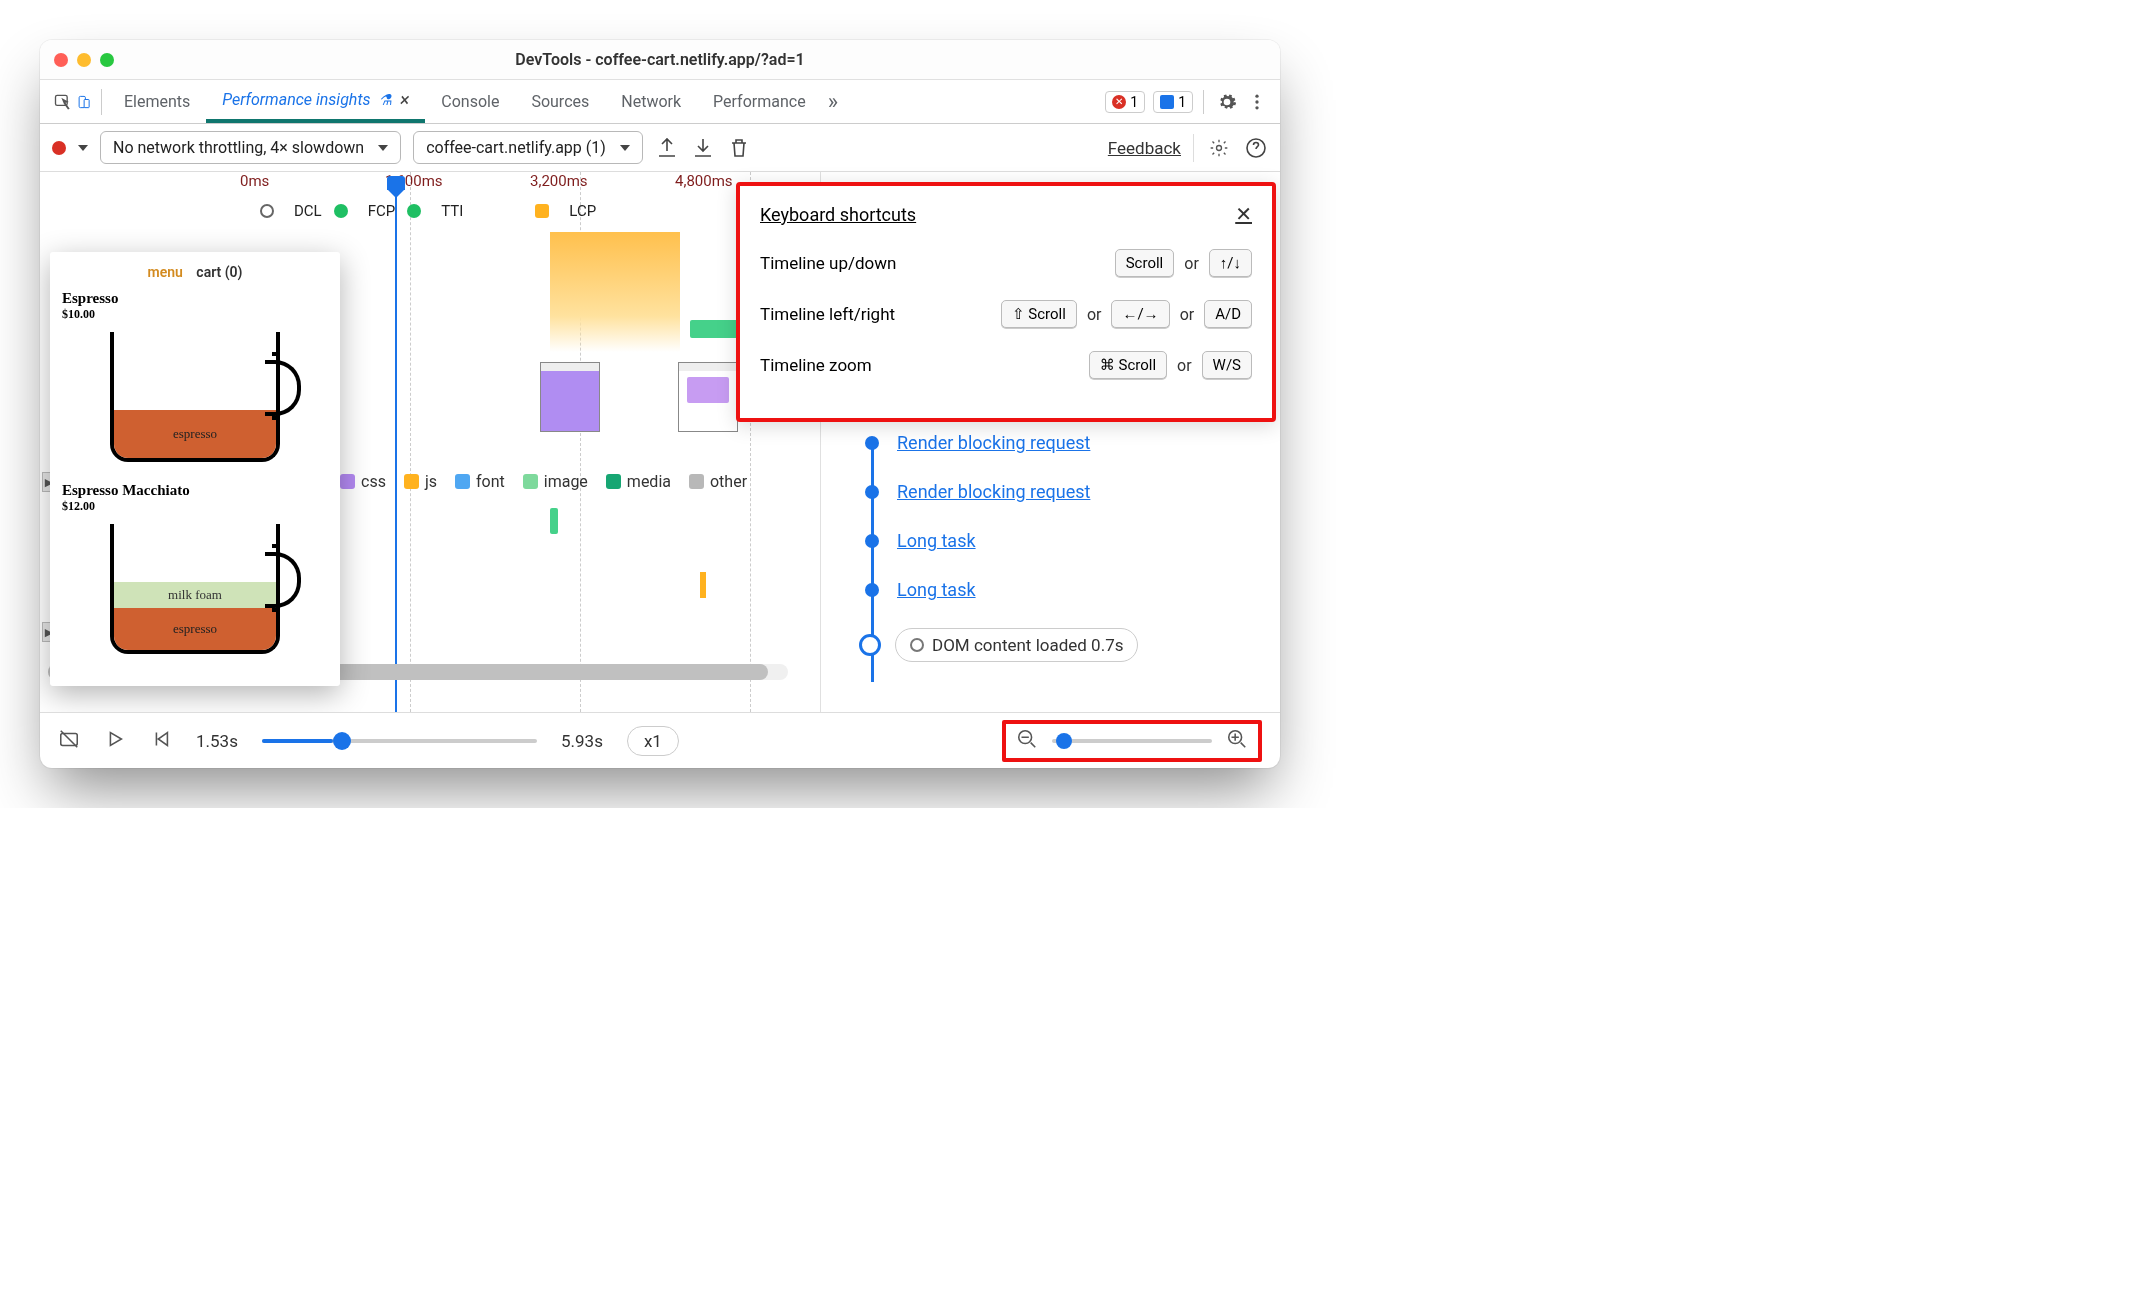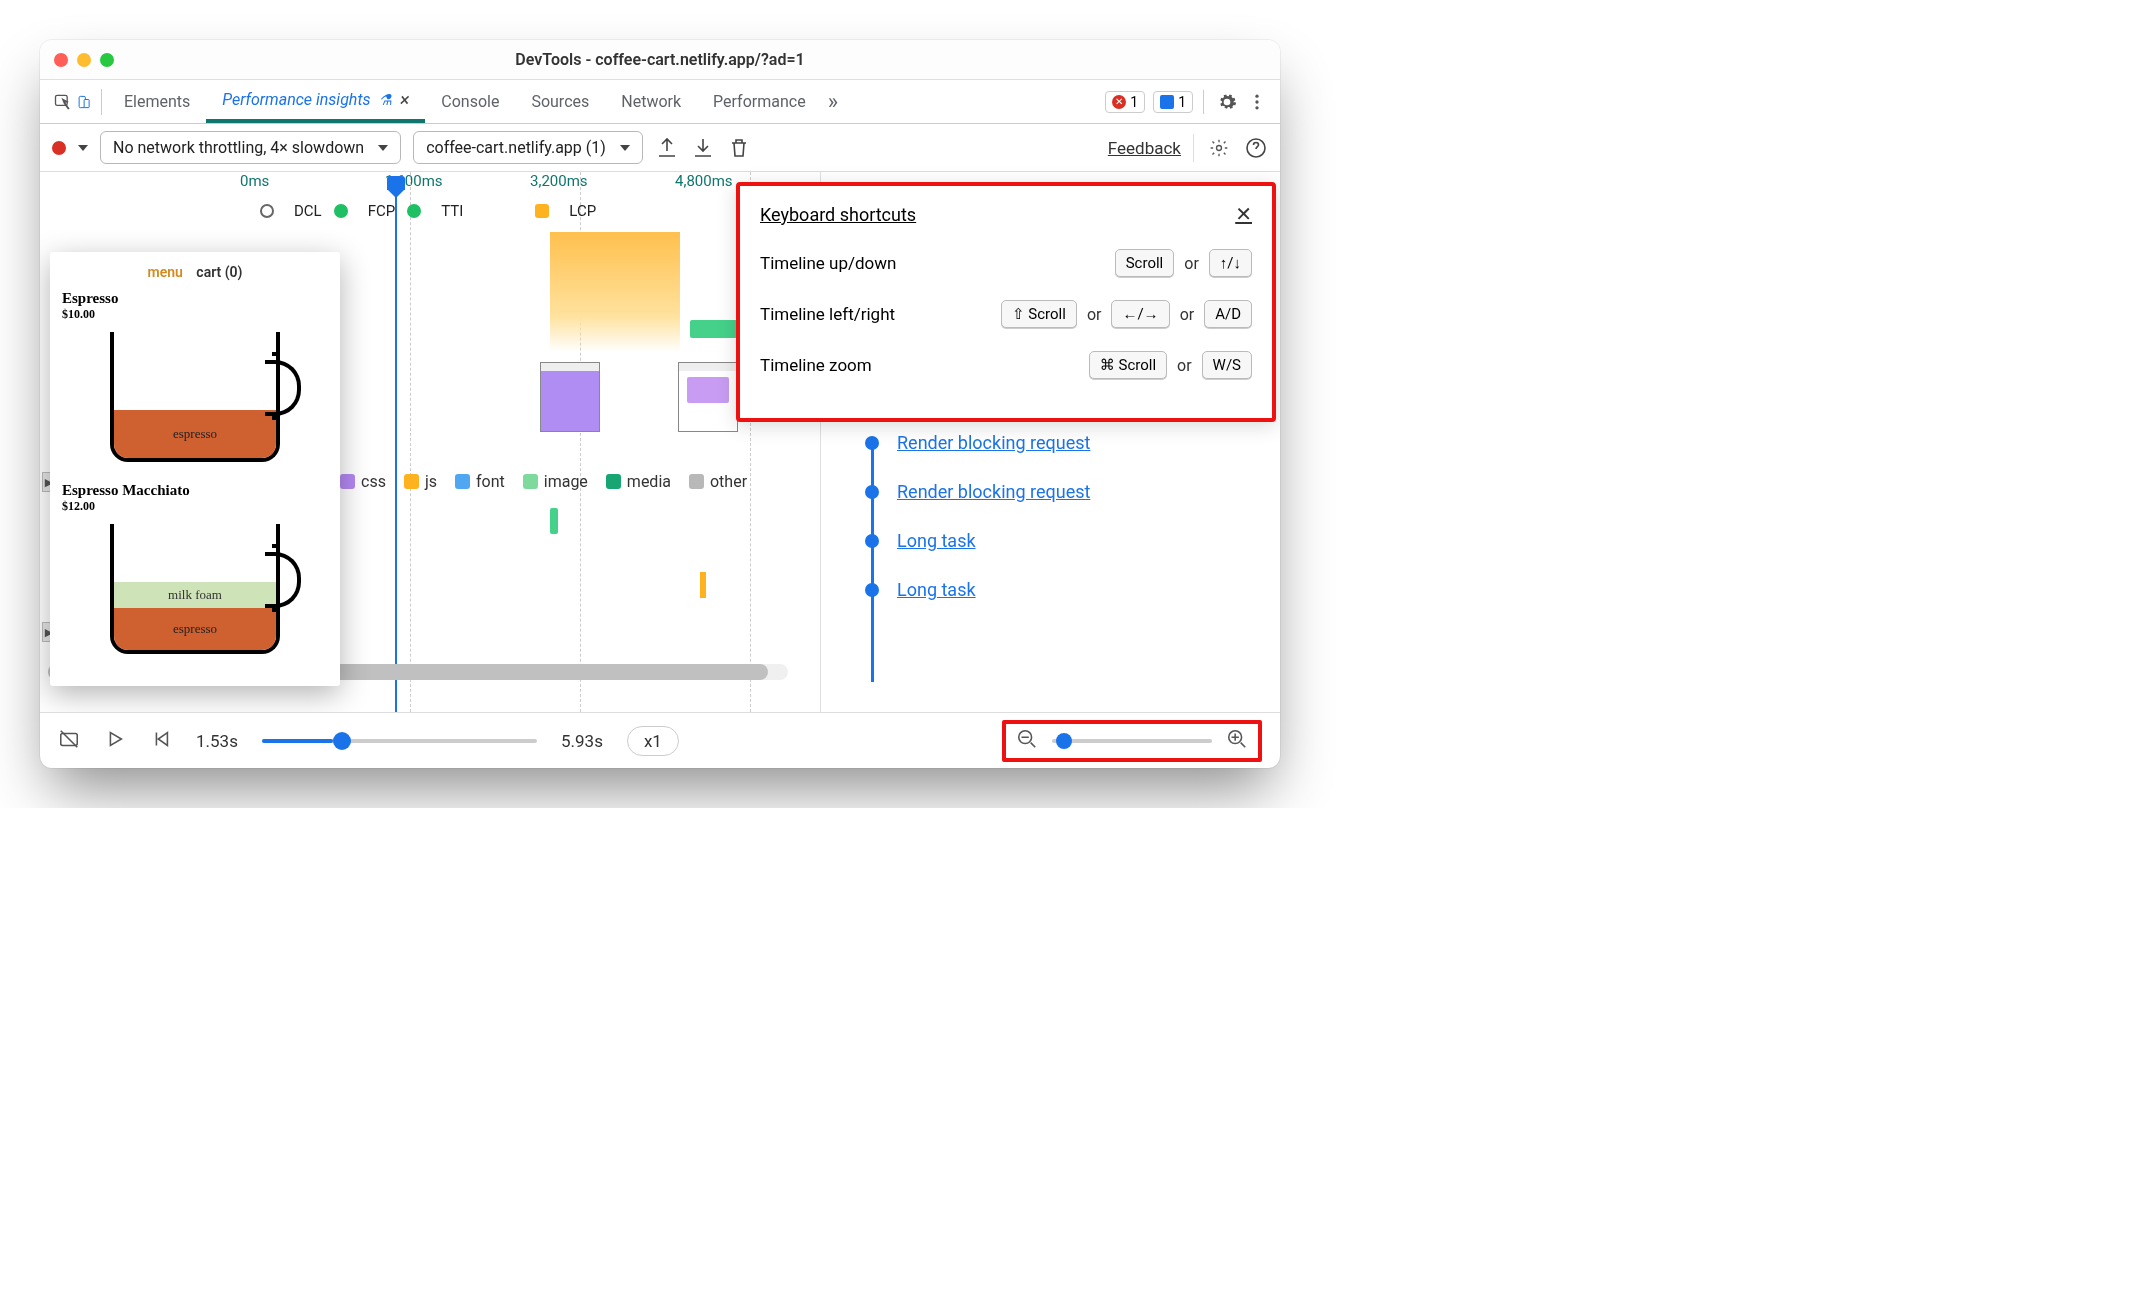--- a/index.html
+++ b/index.html
@@ -33,21 +33,21 @@
   .rec-dot{width:14px;height:14px;border-radius:50%;background:#d93025;}
   .caret{width:0;height:0;border-left:5px solid transparent;border-right:5px solid transparent;border-top:6px solid #444;}
   .dropdown{display:flex;align-items:center;gap:14px;border:1px solid #b8b8b8;border-radius:6px;padding:6px 12px;font-size:16px;color:#222;cursor:pointer;}
   .tool-ic{width:24px;height:24px;color:#444;cursor:pointer;}
   .tool-ic svg{width:100%;height:100%;stroke:#444;fill:none;stroke-width:1.6;}
   .feedback{margin-left:auto;text-decoration:underline;color:#333;font-size:17px;cursor:pointer;}
   .sep{width:1px;height:28px;background:#ddd;}
 
   .main{position:relative;height:540px;display:flex;}
   .timeline-area{flex:1;position:relative;overflow:hidden;}
-  .ruler{display:flex;position:absolute;top:0;left:0;right:0;height:30px;font-size:15px;color:#0f766e;padding-left:200px;}
+  .ruler{display:flex;position:absolute;top:0;left:0;right:0;height:30px;font-size:15px;color:#7f1d1d;padding-left:200px;}
   .ruler span{width:170px;}
   .markers{position:absolute;top:30px;left:220px;display:flex;gap:12px;align-items:center;font-size:15px;color:#222;}
   .mrk{display:flex;align-items:center;gap:20px;}
   .mrk .c{width:14px;height:14px;border-radius:50%;}
   .mrk .co{width:14px;height:14px;border-radius:50%;border:2px solid #666;}
   .mrk .sq{width:14px;height:14px;border-radius:3px;}
   .playhead{position:absolute;top:4px;left:355px;width:2px;height:100%;background:#1a73e8;}
   .playhead::before{content:"";position:absolute;top:0;left:-8px;width:18px;height:14px;background:#1a73e8;border-radius:3px 3px 0 0;}
   .playhead::after{content:"";position:absolute;top:13px;left:-8px;border:9px solid transparent;border-top-color:#1a73e8;}
 
@@ -352,20 +352,27 @@
           <a class="ilink">Render blocking request</a>
         </div>
       <div class="ins-item">
           <div class="idot"></div>
           <a class="ilink">Long task</a>
         </div>
       <div class="ins-item">
           <div class="idot"></div>
           <a class="ilink">Long task</a>
         </div>
+      <div class="ifinal">
+        <div class="iring"></div>
+        <div class="ipill">
+            <span class="oc"></span>
+            <span>DOM content loaded 0.7s</span>
+          </div>
+      </div>
     </div>
 
     <div class="shortcuts">
       <div class="sc-hd">
         <span>Keyboard shortcuts</span>
         <span class="x">✕</span>
       </div>
       <div class="sc-row">
         <span>Timeline up/down</span>
         <div class="keys">

